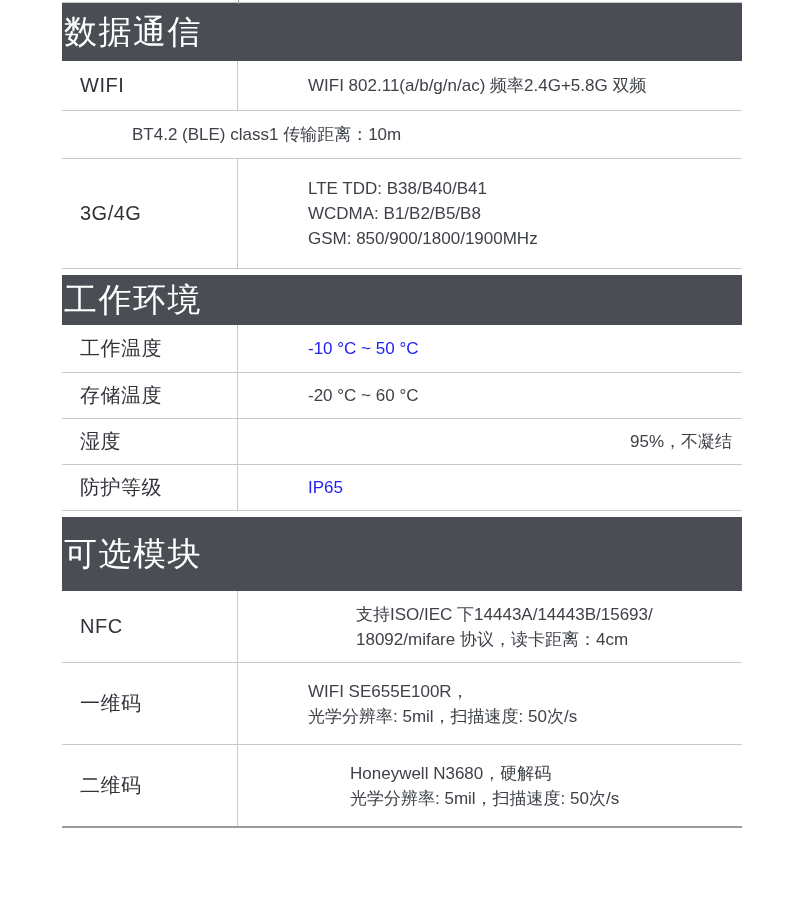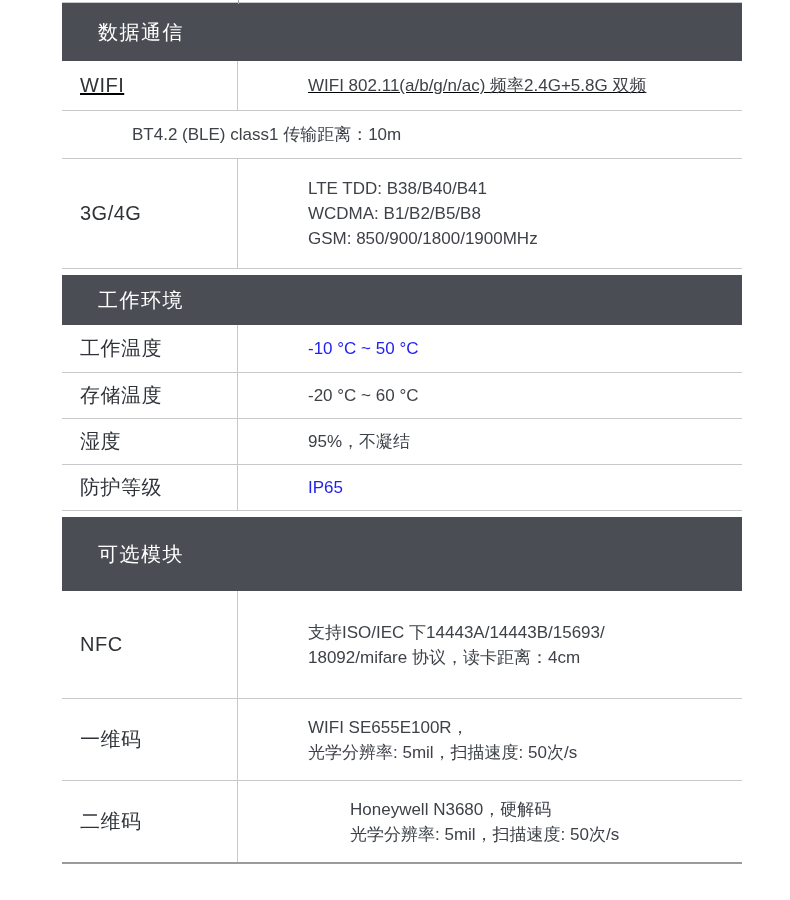--- a/index.html
+++ b/index.html
@@ -14,21 +14,21 @@
   *{margin:0;padding:0;box-sizing:border-box;}
   html,body{width:790px;height:900px;background:#ffffff;overflow:hidden;
     font-family:"Liberation Sans","DejaVu Sans",sans-serif;}
   .page{position:relative;width:790px;height:900px;background:#fff;}
   .spec-table{position:absolute;left:62px;top:0;width:680px;}
 
   .top-partial{position:relative;height:3px;border-bottom:1px solid var(--border);}
   .top-partial .divider-tick{position:absolute;left:176px;top:0;width:1px;height:4px;background:#9aa0a6;}
 
   .section-header{height:58px;background:var(--header-bg);color:var(--header-text);
-    display:flex;align-items:center;padding-left:36px;font-size:20px;font-weight:500;
+    display:flex;align-items:center;padding-left:2px;font-size:33px;font-weight:500;
     letter-spacing:1.5px;}
   .section-header.gap-before{margin-top:6px;}
 
   .spec-row{display:flex;border-bottom:1px solid var(--border);}
   .spec-row.table-end{border-bottom:2px solid var(--border-strong);}
 
   .label-cell{width:176px;flex:0 0 176px;border-right:1px solid var(--border);
     display:flex;align-items:center;padding-left:18px;
     font-size:20px;color:var(--label-text);font-weight:400;letter-spacing:0.5px;}
 
@@ -40,21 +40,21 @@
 </head>
 <body>
 
 <div class="page">
   <div class="spec-table">
     <div class="top-partial">
       <span class="divider-tick"></span>
     </div>
     <div id="sections">
         <div class="section-header" style="height: 58px;">数据通信</div>
-        <div class="spec-row" style="height: 50px; text-decoration: underline;">
+        <div class="spec-row" style="height: 50px;">
           <div class="label-cell">WIFI</div>
           <div class="value-cell">
             <div class="value-line">WIFI 802.11(a/b/g/n/ac) 频率2.4G+5.8G 双频</div>
           </div>
         </div>
         <div class="spec-row" style="height: 48px;">
           <div class="value-cell">
             <div class="value-line">BT4.2 (BLE) class1 传输距离：10m</div>
           </div>
         </div>
@@ -72,34 +72,34 @@
           <div class="value-cell blue">
             <div class="value-line">-10 °C ~ 50 °C</div>
           </div>
         </div>
         <div class="spec-row" style="height: 46px;">
           <div class="label-cell">存储温度</div>
           <div class="value-cell">
             <div class="value-line">-20 °C ~ 60 °C</div>
           </div>
         </div>
-        <div class="spec-row" style="height: 46px;">
+        <div class="spec-row" style="height: 46px; text-align: right;">
           <div class="label-cell">湿度</div>
           <div class="value-cell">
             <div class="value-line">95%，不凝结</div>
           </div>
         </div>
         <div class="spec-row" style="height: 46px;">
           <div class="label-cell">防护等级</div>
           <div class="value-cell blue">
             <div class="value-line">IP65</div>
           </div>
         </div>
         <div class="section-header gap-before" style="height: 74px;">可选模块</div>
-        <div class="spec-row" style="height: 108px;">
+        <div class="spec-row" style="height: 72px; gap: 48px;">
           <div class="label-cell">NFC</div>
           <div class="value-cell">
             <div class="value-line">支持ISO/IEC 下14443A/14443B/15693/</div>
             <div class="value-line">18092/mifare 协议，读卡距离：4cm</div>
           </div>
         </div>
         <div class="spec-row" style="height: 82px;">
           <div class="label-cell">一维码</div>
           <div class="value-cell">
             <div class="value-line">WIFI SE655E100R，</div>

